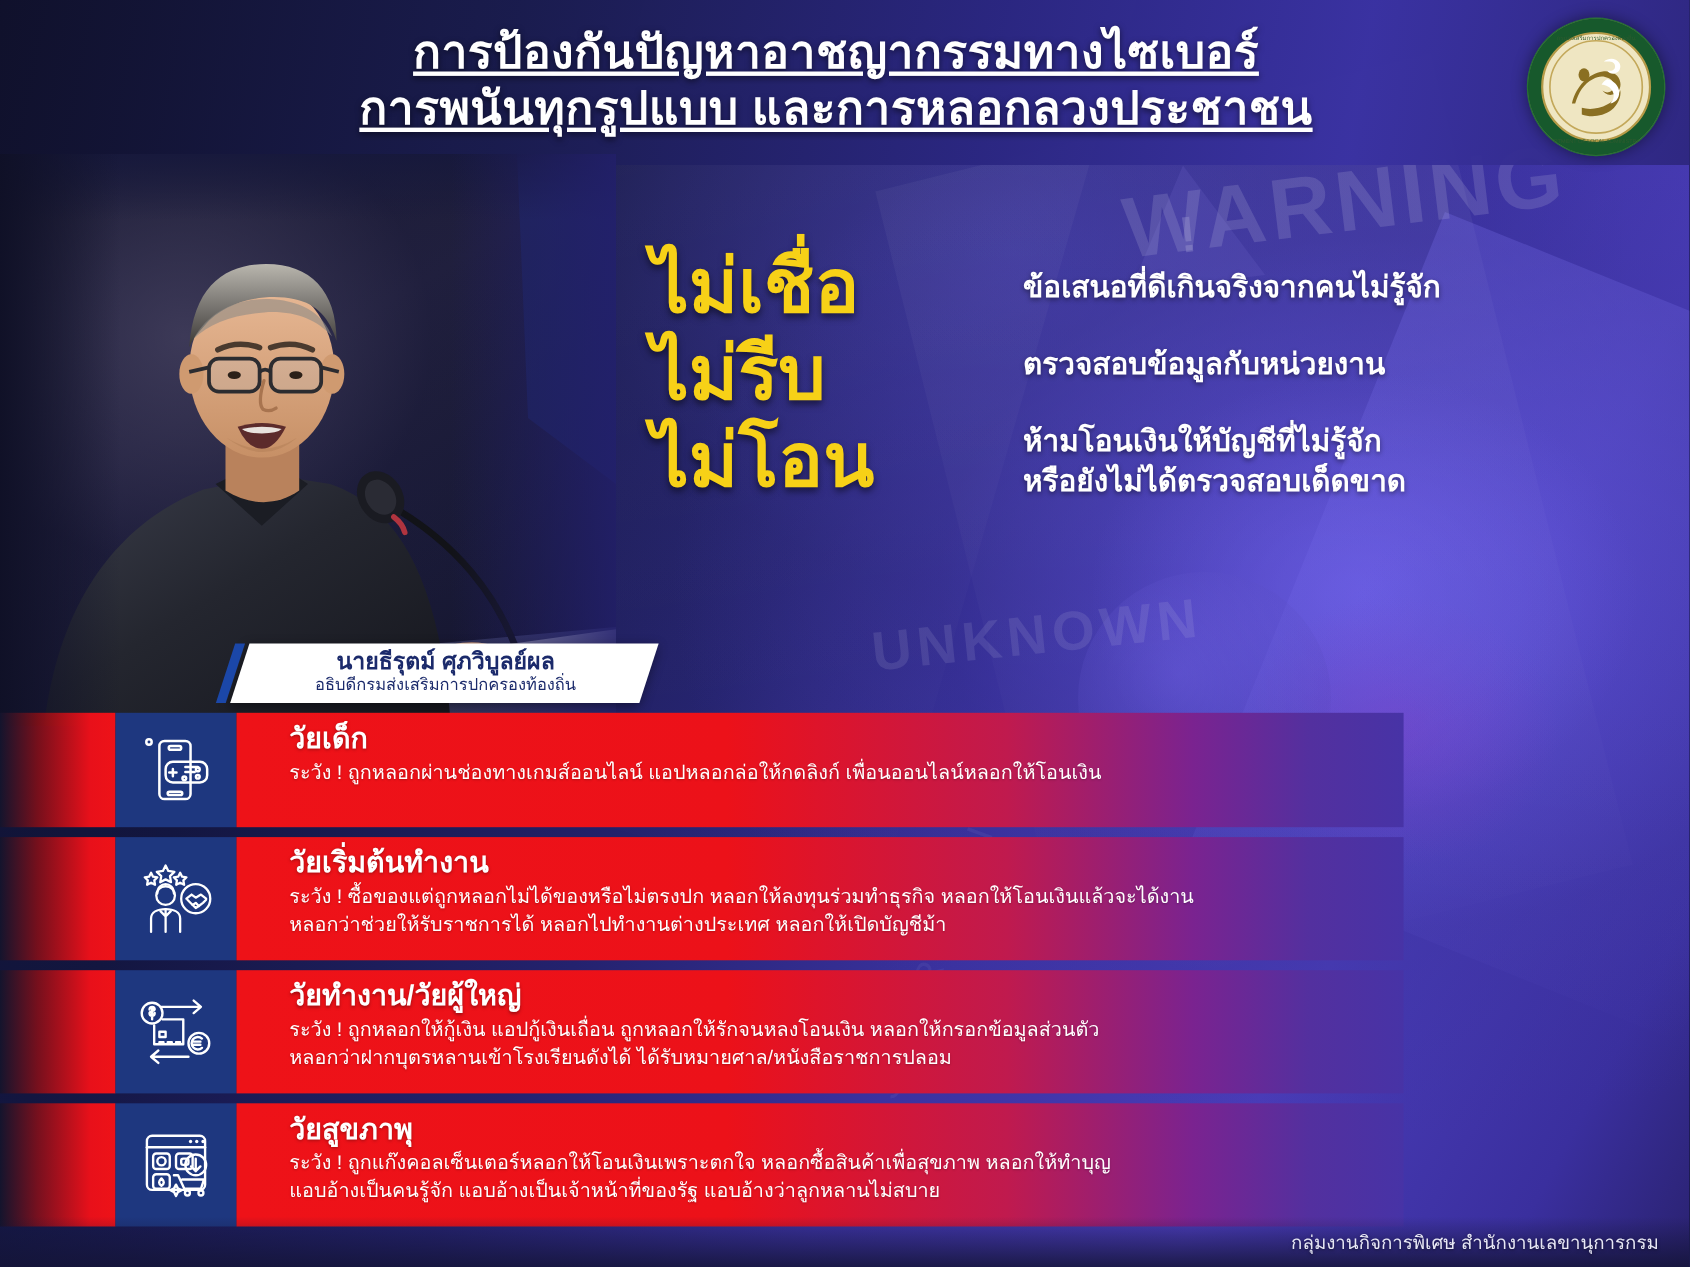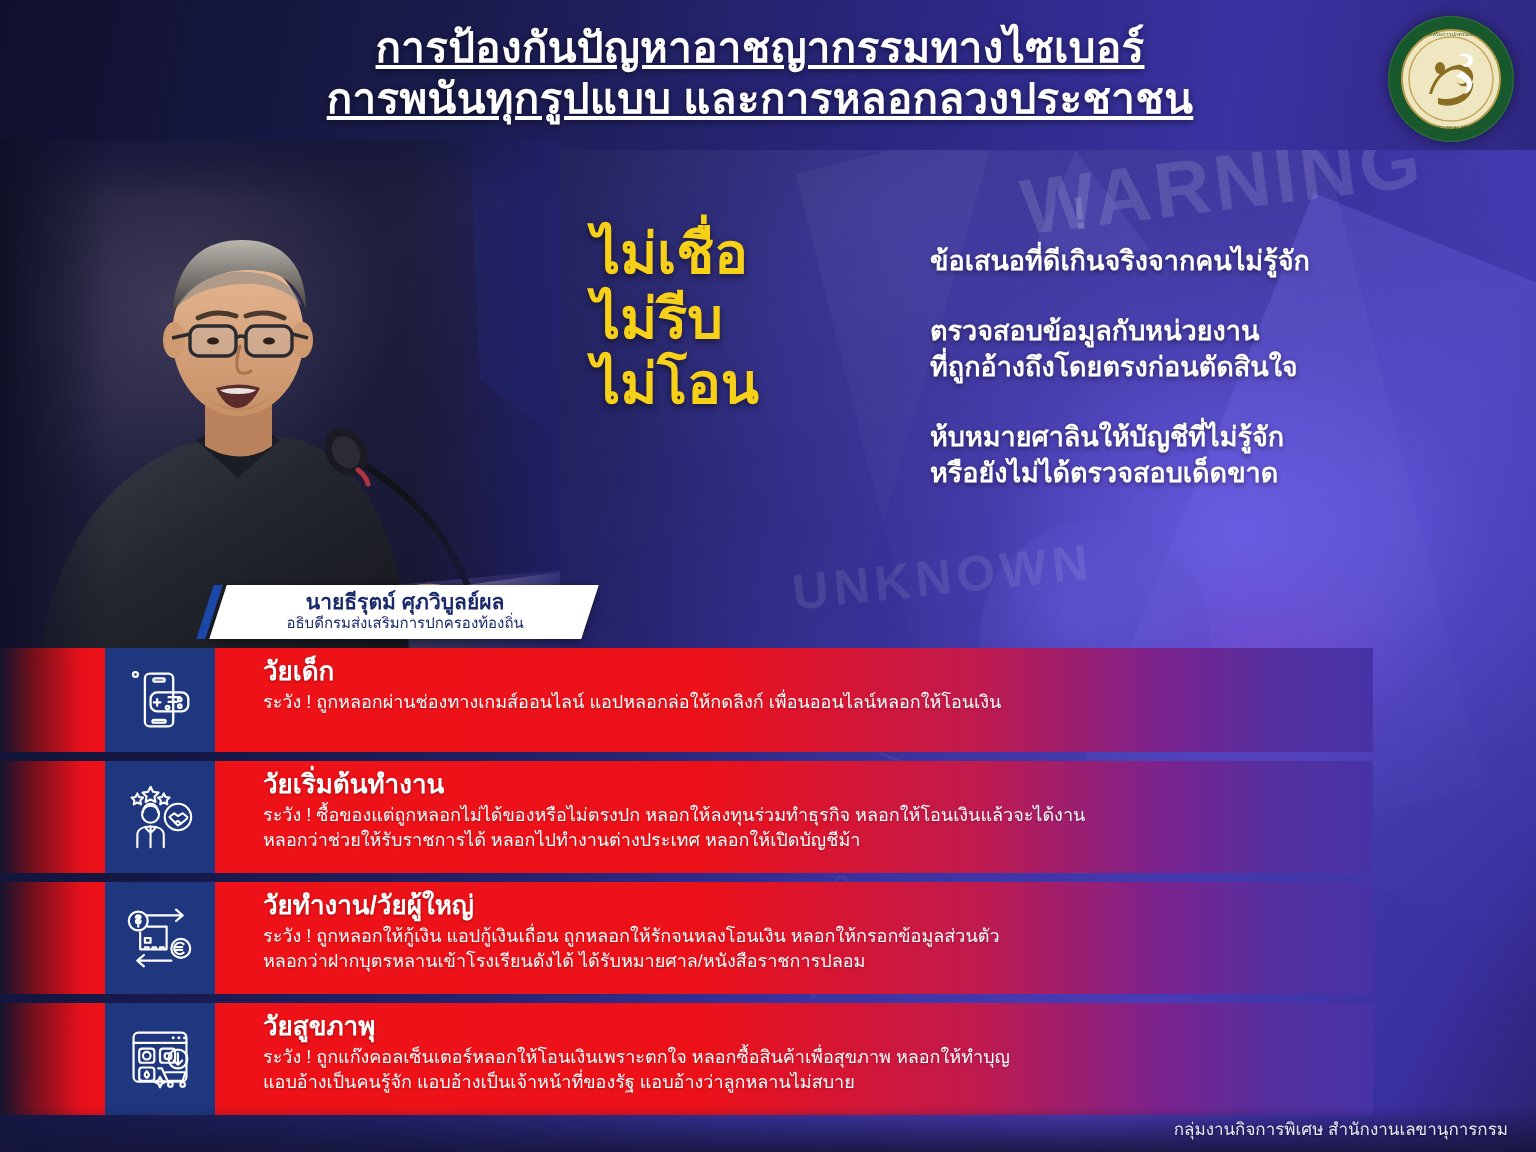--- a/index.html
+++ b/index.html
@@ -160,21 +160,21 @@
   .nameplate-inner {
     transform:skewX(18deg);
     text-align:center; padding-top:5px;
   }
   .np-name { font-size:21px; font-weight:bold; color:#1b2a6b; line-height:1.15; }
   .np-role { font-size:15px; color:#1b2a6b; line-height:1.2; }
 
   
   .rows { position:absolute; left:0; top:648px; width:1536px; }
   .row {
-    position:relative; width:1373px;
+    position:relative; width:1276px;
     margin-bottom:9px;
     display:flex; align-items:stretch;
   }
   .row-h1 { height:104px; }
   .row-h2 { height:112px; }
 
   .row-redstrip {
     width:105px; flex:0 0 105px;
     background:linear-gradient(90deg, rgba(20,20,45,1) 0%, rgba(150,14,18,0.75) 32%, #e8101a 78%, #ee1218 100%);
   }
@@ -209,21 +209,21 @@
     position:absolute; bottom:0; left:0; width:1536px; height:46px;
     background:linear-gradient(0deg, rgba(20,20,55,0.85), rgba(20,20,55,0));
     pointer-events:none;
   }
 
   
   .slogan-col {
     position:absolute; top:222px; left:592px; width:310px;
   }
   .slogan {
-    color:#f7d117; font-weight:bold; font-size:56px; line-height:1.16;
+    color:#f7d117; font-weight:bold; font-size:68px; line-height:1.16;
     text-shadow:0 3px 7px rgba(0,0,0,0.5);
     font-family:Liberation Serif, serif;
   }
   .detail-col {
     position:absolute; top:244px; left:930px; width:580px;
   }
   .detail-block { margin-bottom:34px; }
   .detail-block:last-child { margin-bottom:0; }
   .detail-line {
     display:block; color:#ffffff; font-weight:bold; font-size:27px; line-height:1.33;
@@ -367,24 +367,23 @@
     <div class="slogan">ไม่รีบ</div>
     <div class="slogan">ไม่โอน</div>
   </div>
 
   <div class="detail-col">
     <div class="detail-block">
       <span class="detail-line">ข้อเสนอที่ดีเกินจริงจากคนไม่รู้จัก</span>
     </div>
     <div class="detail-block">
       <span class="detail-line">ตรวจสอบข้อมูลกับหน่วยงาน</span>
-      <span class="detail-line">ที่ถูกอ้างถึงโดยตรงก่อนตัดสินใจ</span>
     </div>
     <div class="detail-block">
-      <span class="detail-line">ห้บหมายศาลินให้บัญชีที่ไม่รู้จัก</span>
+      <span class="detail-line">ห้ามโอนเงินให้บัญชีที่ไม่รู้จัก</span>
       <span class="detail-line">หรือยังไม่ได้ตรวจสอบเด็ดขาด</span>
     </div>
   </div>
 
   <div class="rows">
 
     <div class="row row-h1">
       <div class="row-redstrip"></div>
       <div class="row-icon">
         <svg viewBox="0 0 72 72" width="68" height="68" fill="none" stroke="#ffffff" stroke-width="2.4" stroke-linecap="round" stroke-linejoin="round">

